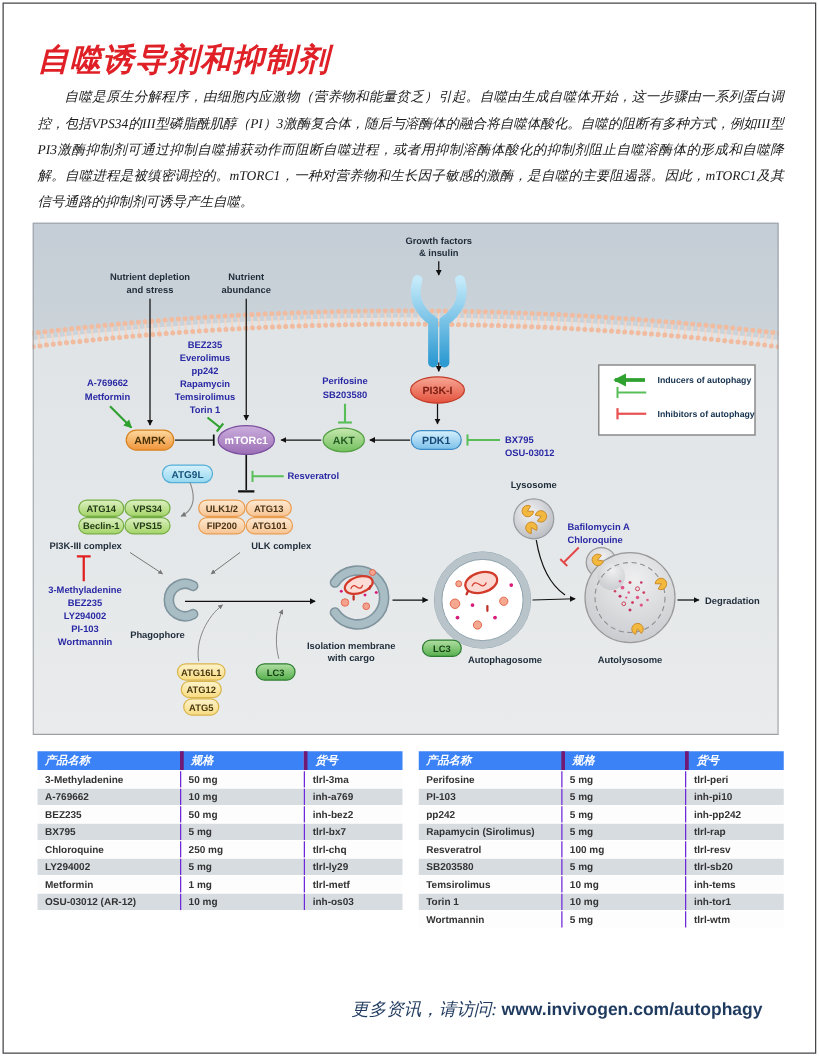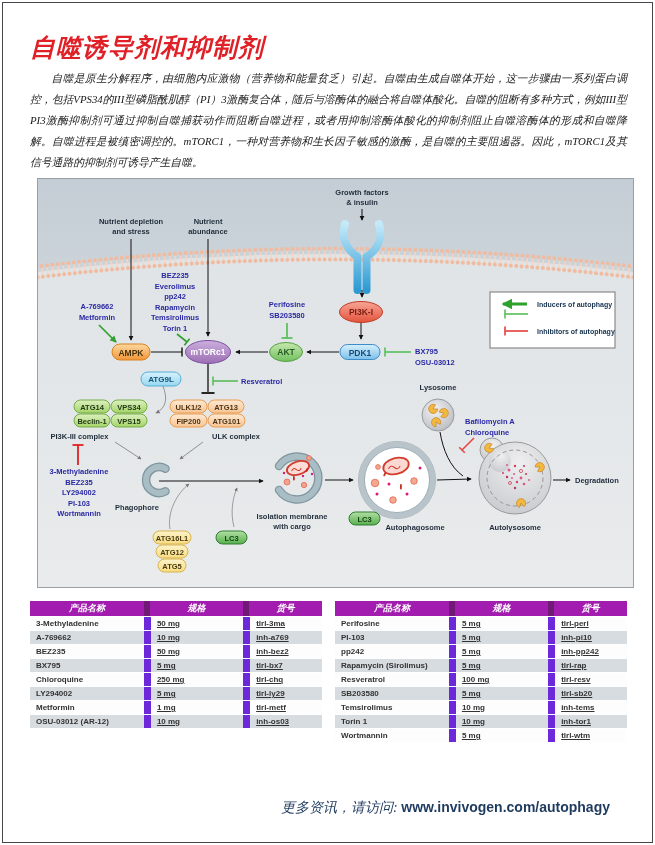--- a/index.html
+++ b/index.html
@@ -1,34 +1,34 @@
 <!DOCTYPE html>
 <html><head>
 <meta charset="utf-8">
 <style>
   html,body{margin:0;padding:0;}
   body{width:655px;height:845px;background:#fff;position:relative;font-family:"Liberation Sans",sans-serif;overflow:hidden;}
   .frame{position:absolute;inset:2px;border:1px solid #46464a;pointer-events:none;}
   .title{position:absolute;left:30px;top:31px;font-family:"Liberation Serif",serif;font-style:italic;font-weight:bold;font-size:25px;color:#e02027;letter-spacing:1px;}
   .intro{position:absolute;left:30px;top:68px;width:597px;font-family:"Liberation Serif",serif;font-style:italic;font-size:10.8px;line-height:21px;color:#1a1a1a;text-align:justify;text-indent:2em;}
-  .diagram{position:absolute;left:37px;top:178px;width:597px;height:380px;border-radius:17px;}
+  .diagram{position:absolute;left:26px;top:178px;width:597px;height:380px;border-radius:17px;}
   svg text{font-family:"Liberation Sans",sans-serif;}
   .lbl{font-weight:bold;font-size:7.5px;fill:#1f2c3a;}
   .drug{font-weight:bold;font-size:7.5px;fill:#2a29a5;}
   .leg{font-weight:bold;font-size:7px;fill:#16324f;}
   .pill{font-weight:bold;font-size:7.5px;}
   .tbl{position:absolute;top:600px;width:292px;border-collapse:separate;border-spacing:0 1px;font-size:8px;color:#333;}
   .tbl-left{left:30px;}
   .tbl-right{left:335px;}
-  .tbl th{background:#a21caf;color:#fff;font-family:"Liberation Serif",serif;font-style:italic;font-weight:bold;font-size:9px;text-align:center;padding:1px 6px;height:11px;}
+  .tbl th{background:#3b82f6;color:#fff;font-family:"Liberation Serif",serif;font-style:italic;font-weight:bold;font-size:9px;text-align:left;padding:1px 6px;height:11px;}
   .tbl td{padding:1.5px 6px;height:10px;font-weight:bold;}
   .tbl tbody tr:nth-child(odd){background:#fdfdfd;}
   .tbl tbody tr:nth-child(even){background:#d7dce1;}
-  .tbl td + td{border-left:7px solid #6d28d9;text-decoration:underline;}
-  .tbl th + th{border-left:6px solid #701a75;}
+  .tbl td + td{border-left:1px solid #6d28d9;}
+  .tbl th + th{border-left:3px solid #701a75;}
   .footer{position:absolute;right:45px;top:799px;font-size:14px;color:#1f3a5f;}
   .footer .pre{font-family:"Liberation Serif",serif;font-style:italic;}
   .footer .url{font-weight:bold;}
 </style>
 </head>
 <body>
 
 <div class="frame"></div>
 <div class="title">自噬诱导剂和抑制剂</div>
 <div class="intro">自噬是原生分解程序，由细胞内应激物（营养物和能量贫乏）引起。自噬由生成自噬体开始，这一步骤由一系列蛋白调控，包括VPS34的III型磷脂酰肌醇（PI）3激酶复合体，随后与溶酶体的融合将自噬体酸化。自噬的阻断有多种方式，例如III型PI3激酶抑制剂可通过抑制自噬捕获动作而阻断自噬进程，或者用抑制溶酶体酸化的抑制剂阻止自噬溶酶体的形成和自噬降解。自噬进程是被缜密调控的。mTORC1，一种对营养物和生长因子敏感的激酶，是自噬的主要阻遏器。因此，mTORC1及其信号通路的抑制剂可诱导产生自噬。</div>

